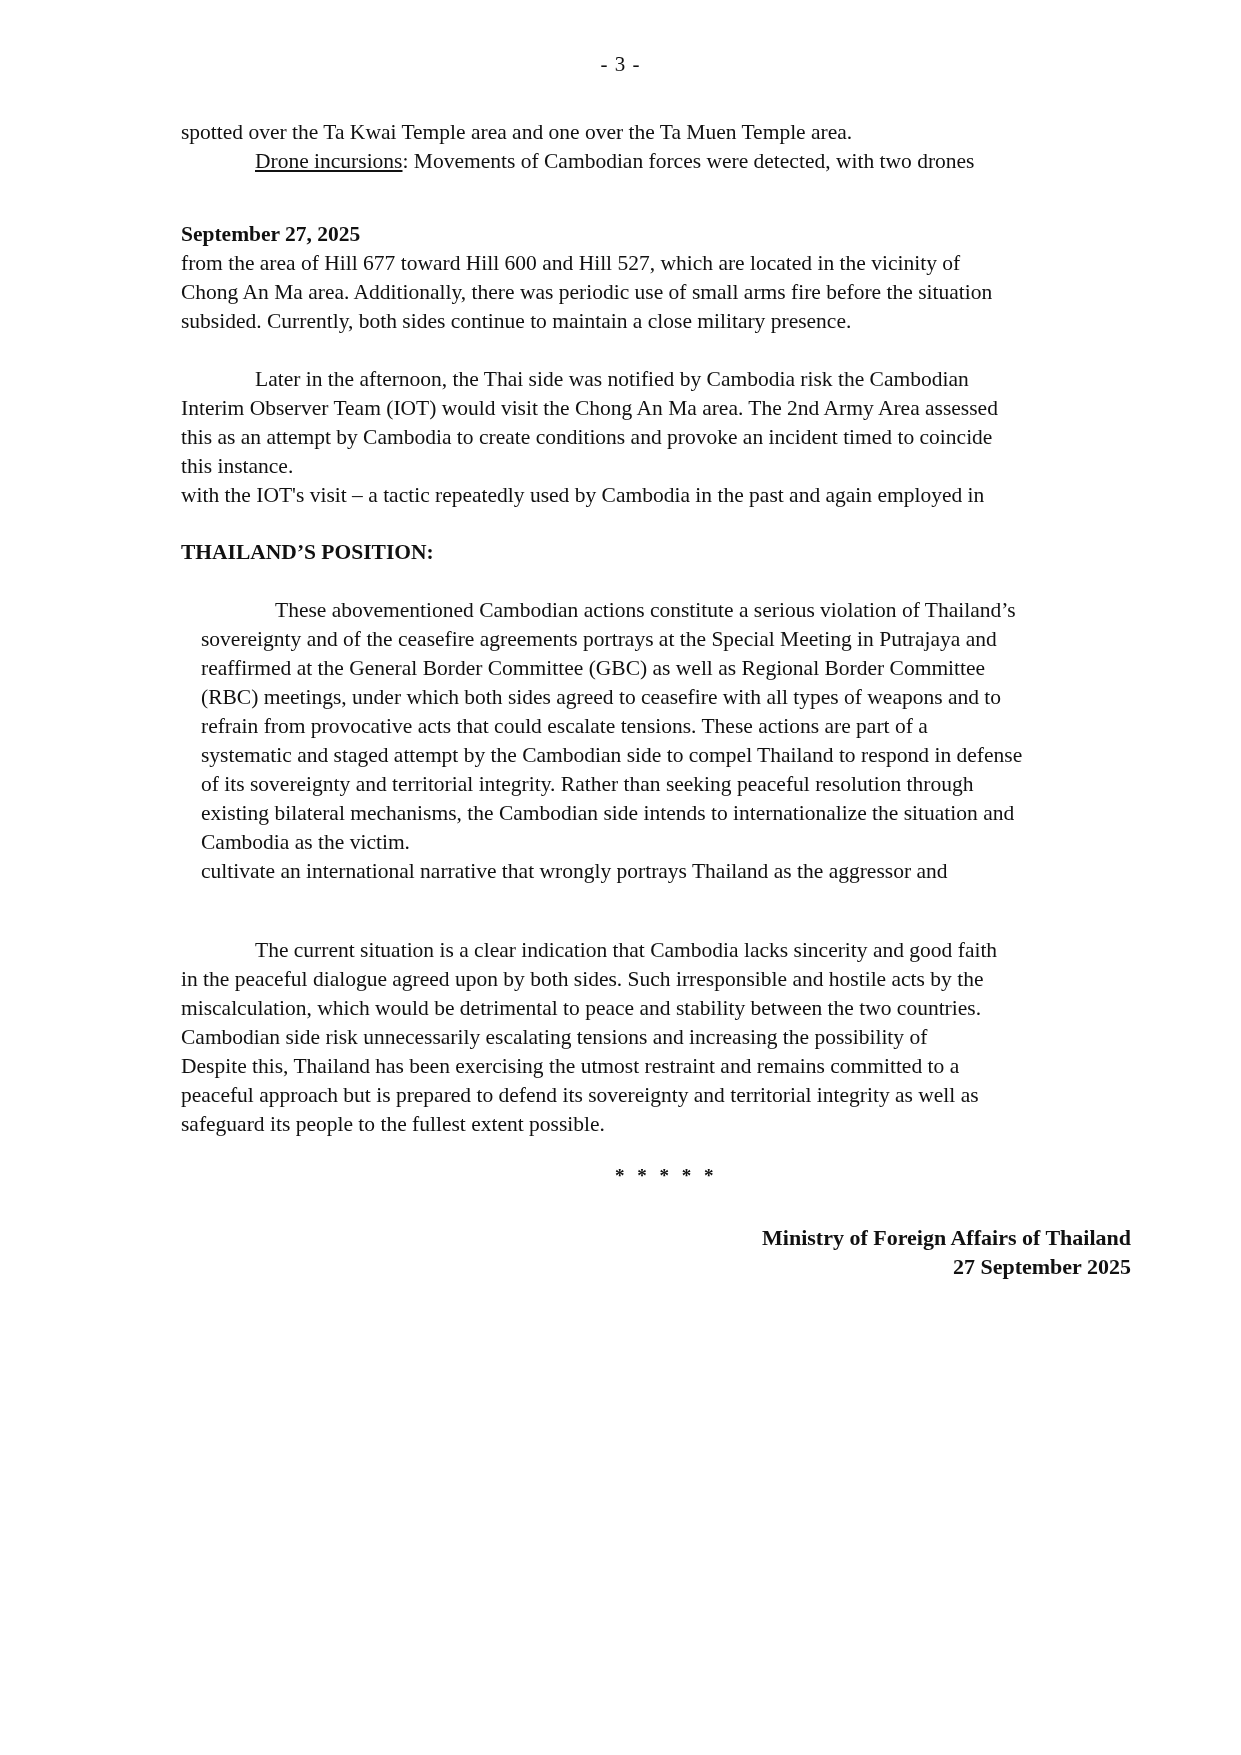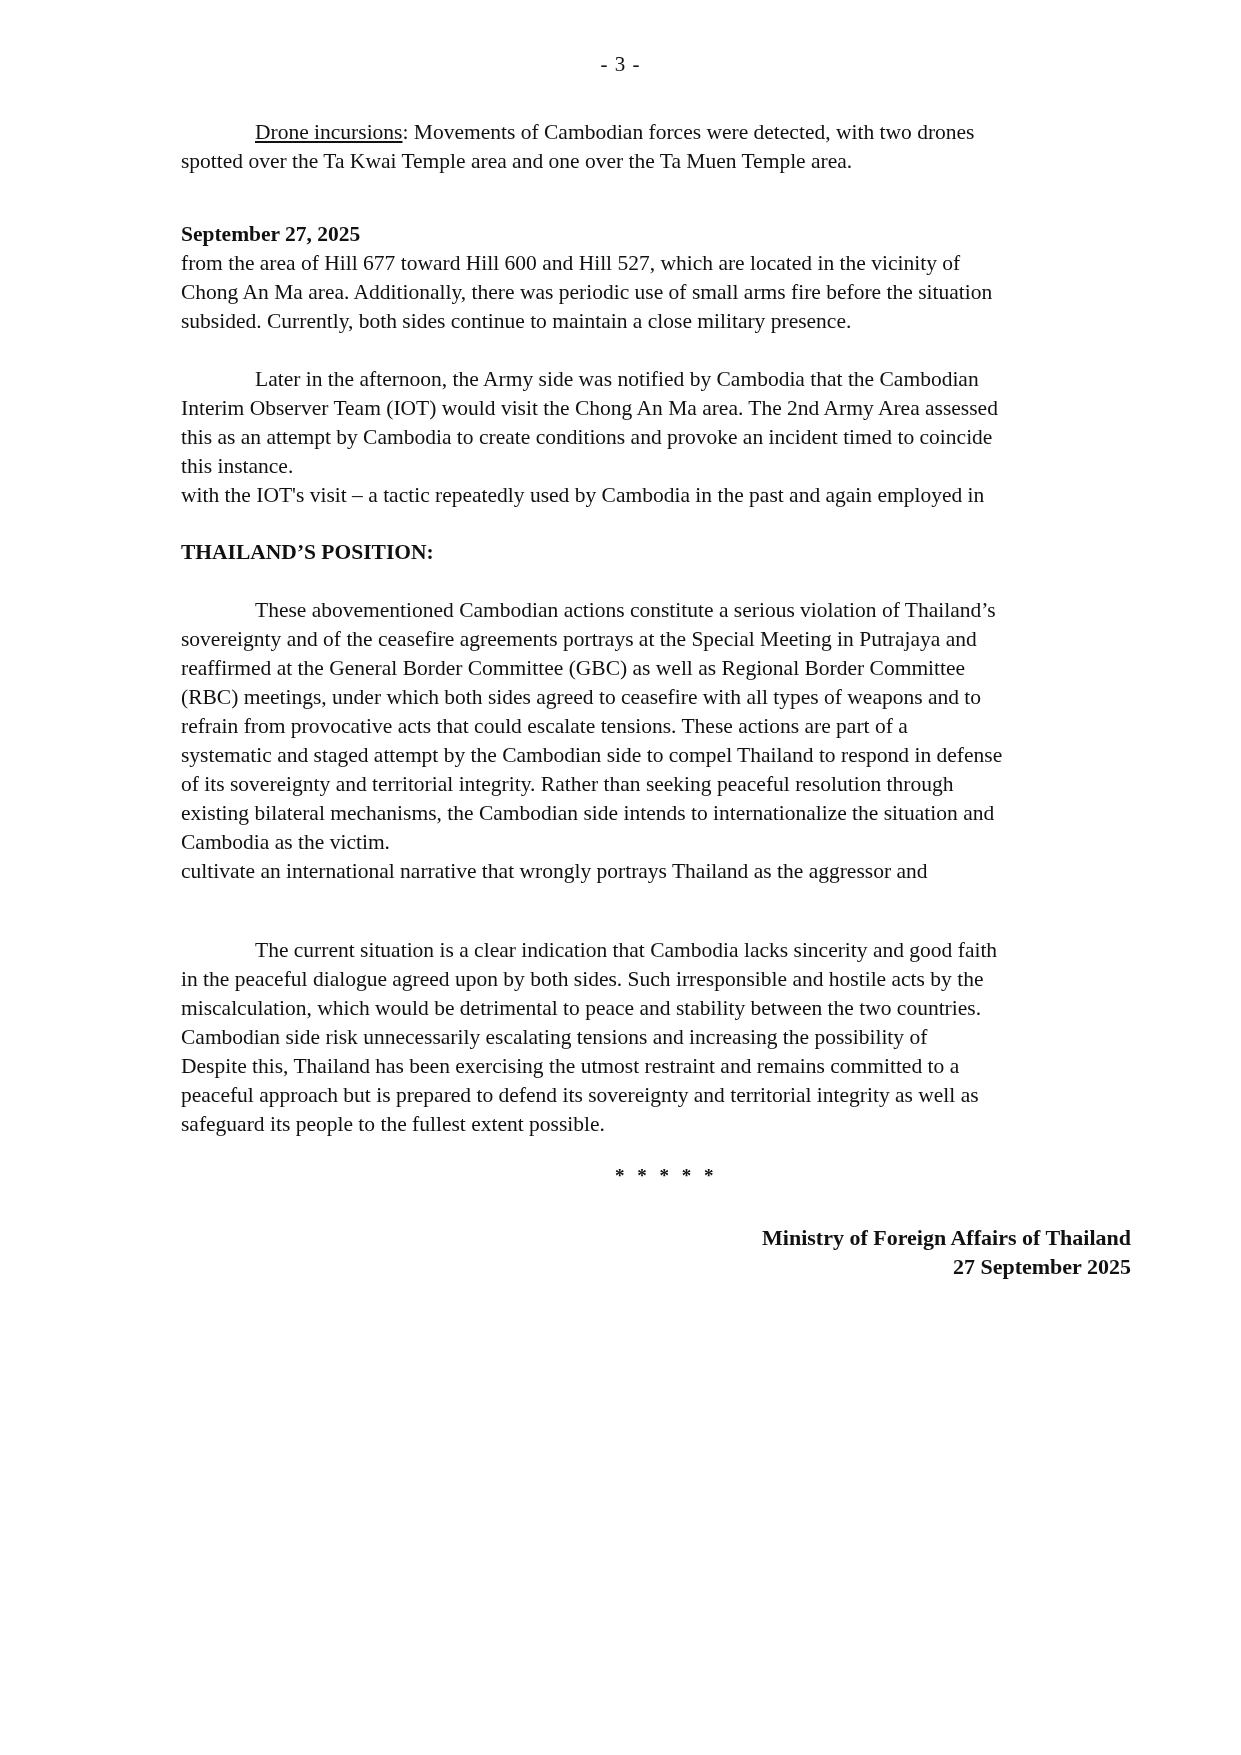--- a/index.html
+++ b/index.html
@@ -18,43 +18,43 @@
          font-size: 22px; line-height: 29px; }
 </style>
 </head>
 <body>
 
 <div class="page">
 
   <div class="pagenum">- 3 -</div>
 
   <div class="block" style="top:118px;">
+    <span class="line">spotted over the Ta Kwai Temple area and one over the Ta Muen Temple area.</span>
     <span class="line indent"><span class="u">Drone incursions</span><span>: Movements of Cambodian forces were detected, with two drones</span></span>
-    <span class="line">spotted over the Ta Kwai Temple area and one over the Ta Muen Temple area.</span>
   </div>
 
   <div class="block bold" style="top:220px;">September 27, 2025</div>
 
   <div class="block" style="top:249px;">
     <span class="line">from the area of Hill 677 toward Hill 600 and Hill 527, which are located in the vicinity of</span>
     <span class="line">Chong An Ma area. Additionally, there was periodic use of small arms fire before the situation</span>
     <span class="line">subsided. Currently, both sides continue to maintain a close military presence.</span>
   </div>
 
   <div class="block" style="top:365px;">
-    <span class="line indent">Later in the afternoon, the Army side was notified by Cambodia that the Cambodian</span>
+    <span class="line indent">Later in the afternoon, the Thai side was notified by Cambodia risk the Cambodian</span>
     <span class="line">Interim Observer Team (IOT) would visit the Chong An Ma area. The 2nd Army Area assessed</span>
     <span class="line">this as an attempt by Cambodia to create conditions and provoke an incident timed to coincide</span>
     <span class="line">this instance.</span>
     <span class="line">with the IOT's visit – a tactic repeatedly used by Cambodia in the past and again employed in</span>
   </div>
 
   <div class="block bold" style="top:538px;">THAILAND’S POSITION:</div>
 
-  <div class="block" style="top:596px;">
+  <div class="block" style="top:596px;margin-left:20px;">
     <span class="line indent">These abovementioned Cambodian actions constitute a serious violation of Thailand’s</span>
     <span class="line">sovereignty and of the ceasefire agreements portrays at the Special Meeting in Putrajaya and</span>
     <span class="line">reaffirmed at the General Border Committee (GBC) as well as Regional Border Committee</span>
     <span class="line">(RBC) meetings, under which both sides agreed to ceasefire with all types of weapons and to</span>
     <span class="line">refrain from provocative acts that could escalate tensions. These actions are part of a</span>
     <span class="line">systematic and staged attempt by the Cambodian side to compel Thailand to respond in defense</span>
     <span class="line">of its sovereignty and territorial integrity. Rather than seeking peaceful resolution through</span>
     <span class="line">existing bilateral mechanisms, the Cambodian side intends to internationalize the situation and</span>
     <span class="line">Cambodia as the victim.</span>
     <span class="line">cultivate an international narrative that wrongly portrays Thailand as the aggressor and</span>

